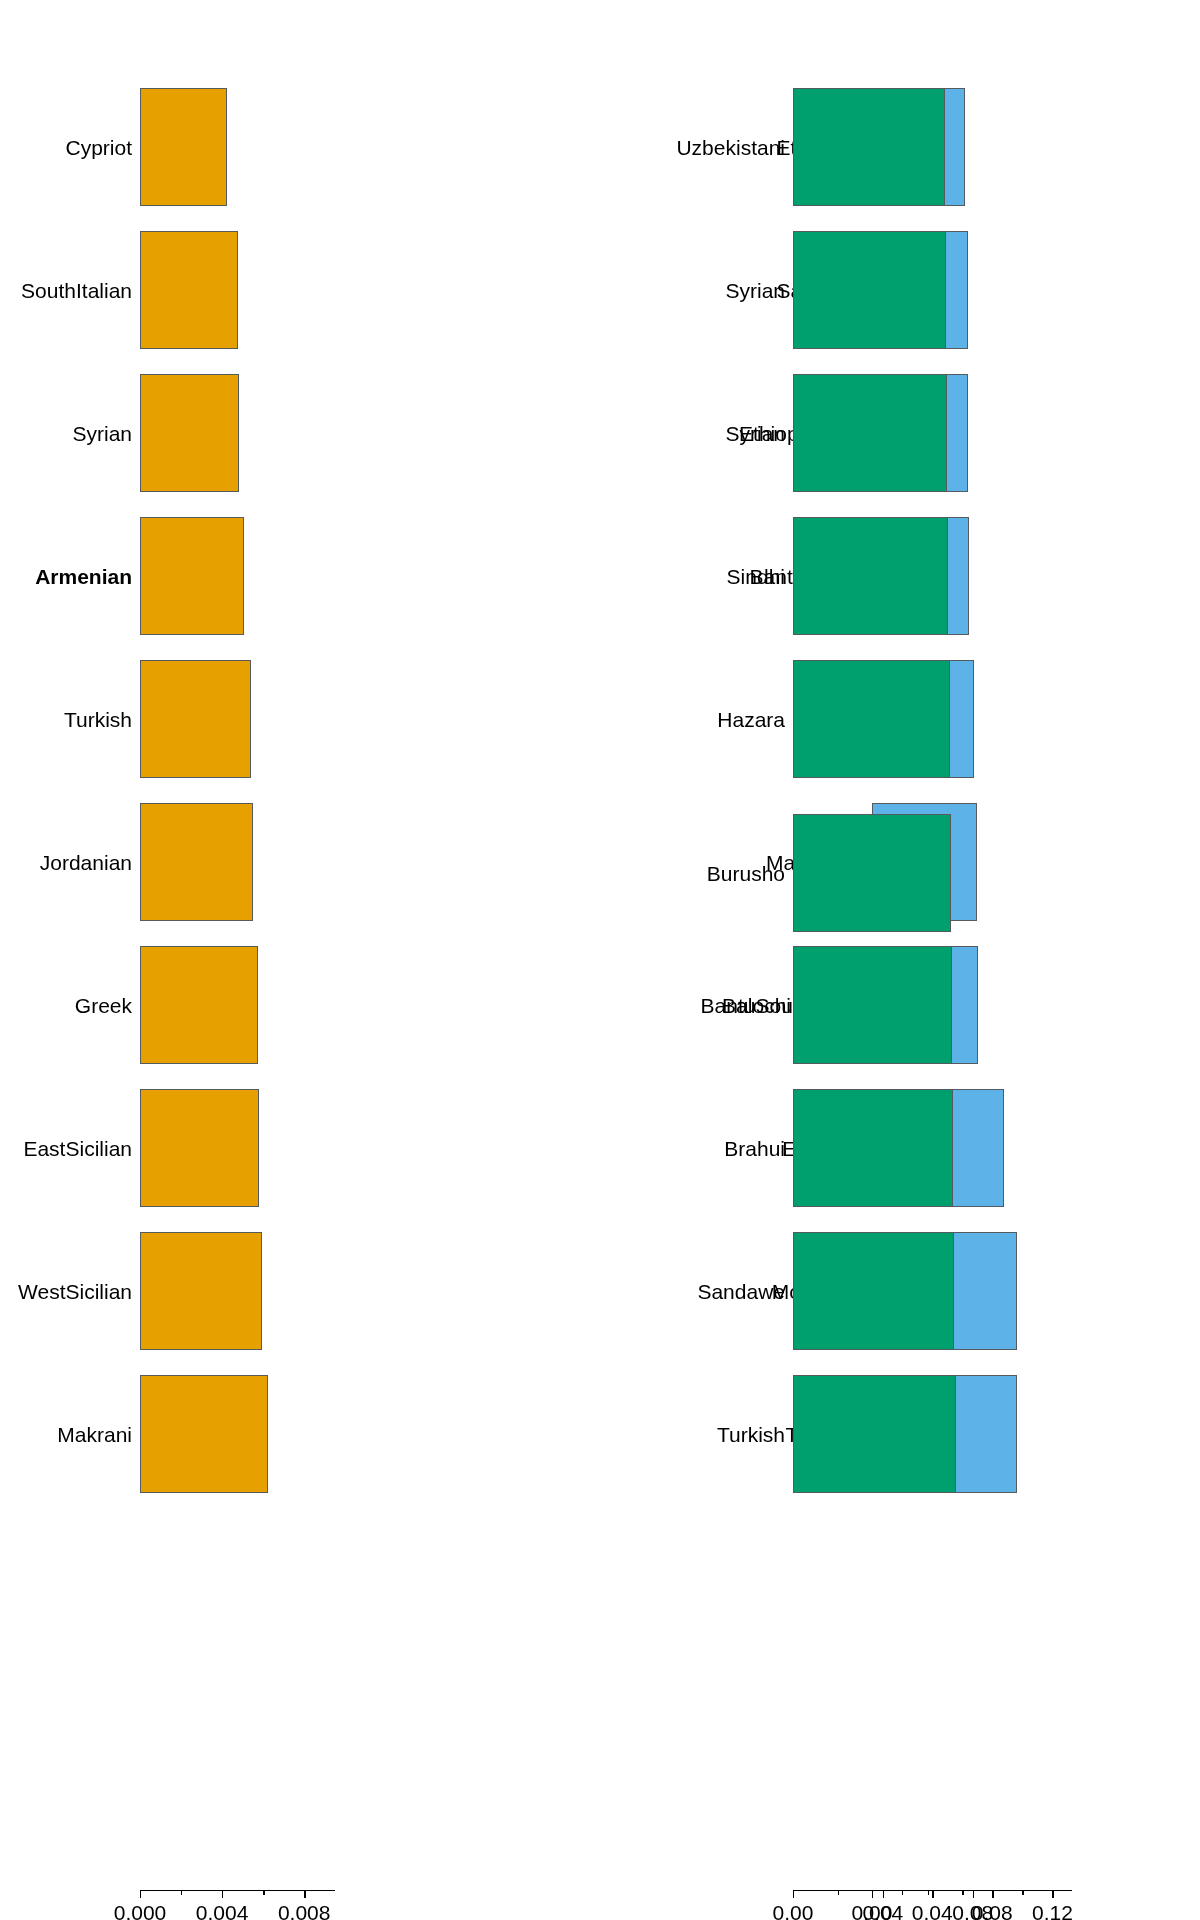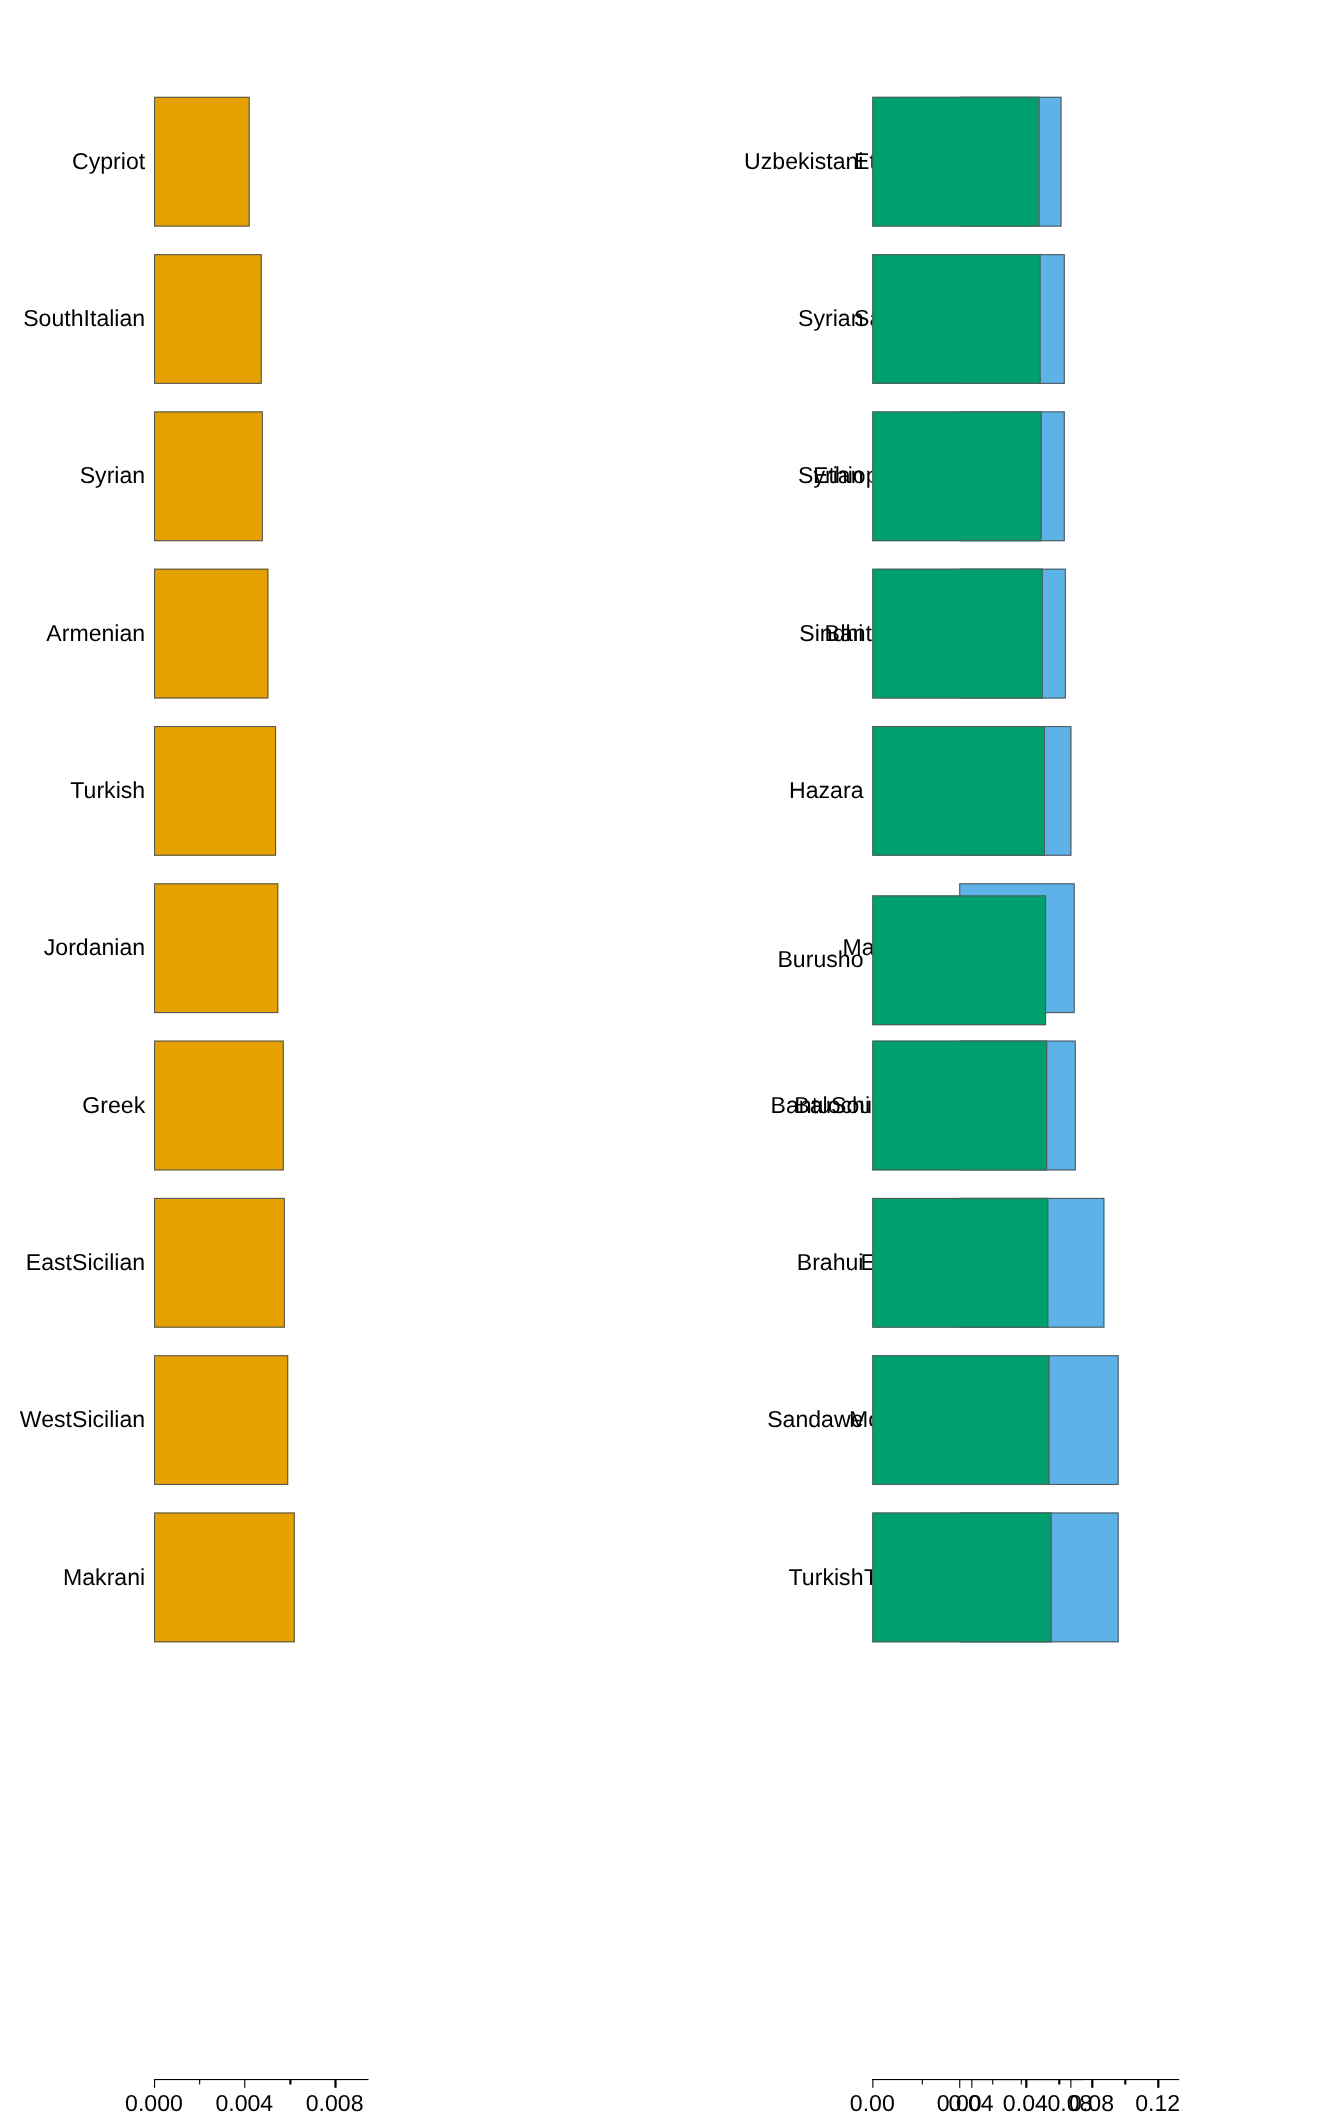--- a/index.html
+++ b/index.html
@@ -60,21 +60,21 @@
         </div>
         <div class="row" style="top: 231px; height: 118px;">
           <span class="bar-label" style="right: 268px;">SouthItalian</span>
           <div class="bar" title="SouthItalian: 0.00475" style="left: 140px; width: 97.5px; background: rgb(230, 161, 0); border-color: rgb(85, 90, 94);"></div>
         </div>
         <div class="row" style="top: 374px; height: 118px;">
           <span class="bar-label" style="right: 268px;">Syrian</span>
           <div class="bar" title="Syrian: 0.00483" style="left: 140px; width: 99.1421px; background: rgb(230, 161, 0); border-color: rgb(85, 90, 94);"></div>
         </div>
         <div class="row" style="top: 517px; height: 118px;">
-          <span class="bar-label" style="right: 268px;">Armenian</span>
+          <span class="bar-label" style="right: 268px; font-weight: bold;">Armenian</span>
           <div class="bar" title="Armenian: 0.00508" style="left: 140px; width: 104.274px; background: rgb(230, 161, 0); border-color: rgb(85, 90, 94);"></div>
         </div>
         <div class="row" style="top: 660px; height: 118px;">
           <span class="bar-label" style="right: 268px;">Turkish</span>
           <div class="bar" title="Turkish: 0.00542" style="left: 140px; width: 111.253px; background: rgb(230, 161, 0); border-color: rgb(85, 90, 94);"></div>
         </div>
         <div class="row" style="top: 803px; height: 118px;">
           <span class="bar-label" style="right: 268px;">Jordanian</span>
           <div class="bar" title="Jordanian: 0.0055" style="left: 140px; width: 112.895px; background: rgb(230, 161, 0); border-color: rgb(85, 90, 94);"></div>
         </div>

